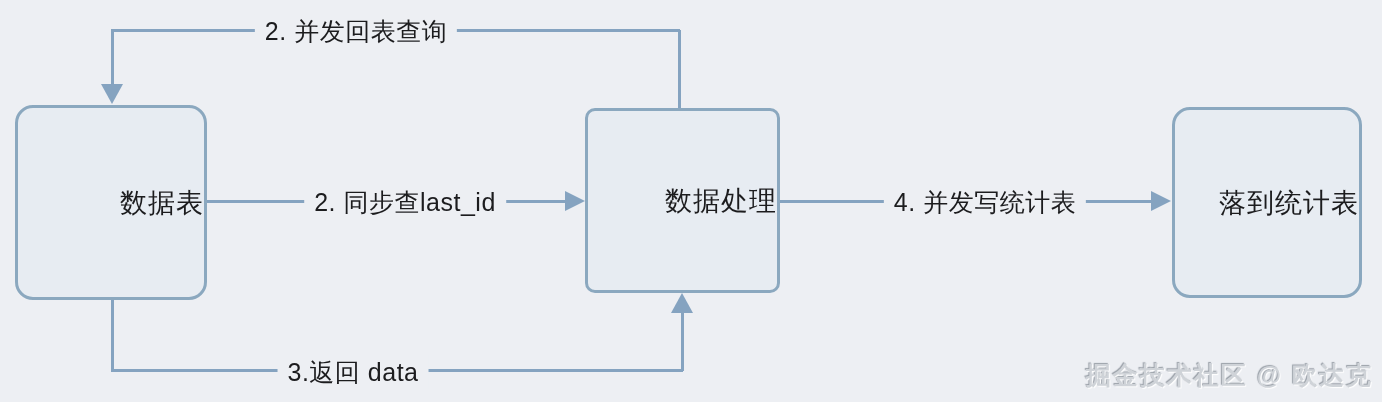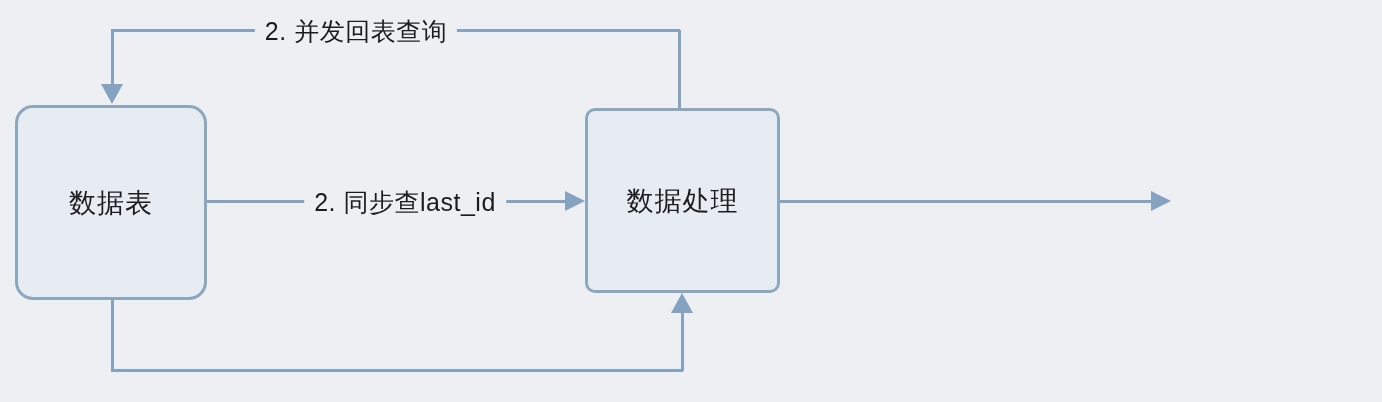--- a/index.html
+++ b/index.html
@@ -23,21 +23,21 @@
     background: var(--background);
     overflow: hidden;
   }
   .node {
     position: absolute;
     background: var(--node-fill);
     border: 3px solid var(--node-border);
     border-radius: 18px;
     display: flex;
     align-items: center;
-    justify-content: center;
+    justify-content: flex-end;
     font-size: 27px;
     color: var(--text);
     letter-spacing: 1px;
   }
   .node-1 { left: 15px;   top: 105px; width: 192px; height: 195px; }
   .node-2 { left: 585px;  top: 108px; width: 195px; height: 185px; border-radius: 10px; }
   .node-3 { left: 1172px; top: 107px; width: 190px; height: 191px; }
 
   .line { position: absolute; background: var(--arrow); }
   .h { height: 3px; }
@@ -116,27 +116,33 @@
   <div class="line v e2-v-left"></div>
   <div class="ah ah-down"></div>
   <div class="edge-label el-2">2. 并发回表查询</div>
 
   <div class="line h e1-h"></div>
   <div class="ah ah-right ah-e1"></div>
   <div class="edge-label el-1">2. 同步查last_id</div>
 
   <div class="line h e4-h"></div>
   <div class="ah ah-right ah-e4"></div>
+  <div class="edge-label el-4">4. 并发写统计表</div>
 
   <div class="line v e3-v-left"></div>
   <div class="line h e3-h"></div>
   <div class="line v e3-v-right"></div>
   <div class="ah ah-up"></div>
+  <div class="edge-label el-3">3.返回 data</div>
 
   <div class="node node-1">
     <span>数据表</span>
   </div>
   <div class="node node-2">
     <span>数据处理</span>
   </div>
+  <div class="node node-3">
+    <span>落到统计表</span>
+  </div>
 
+  <div class="watermark">掘金技术社区 @ 欧达克</div>
 
 </div>
 
 </body></html>

